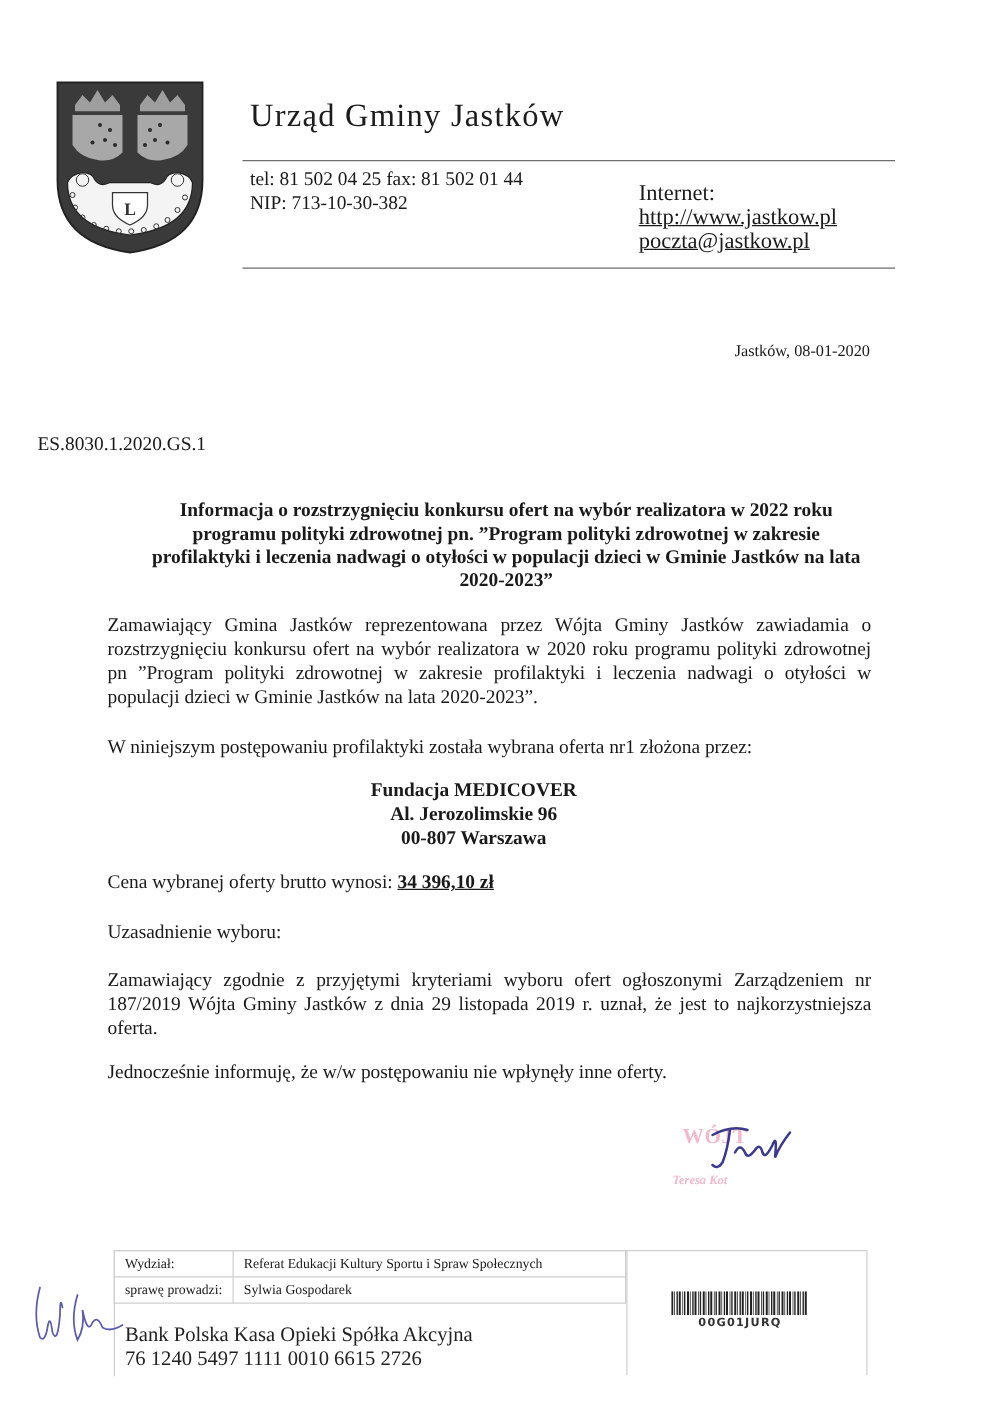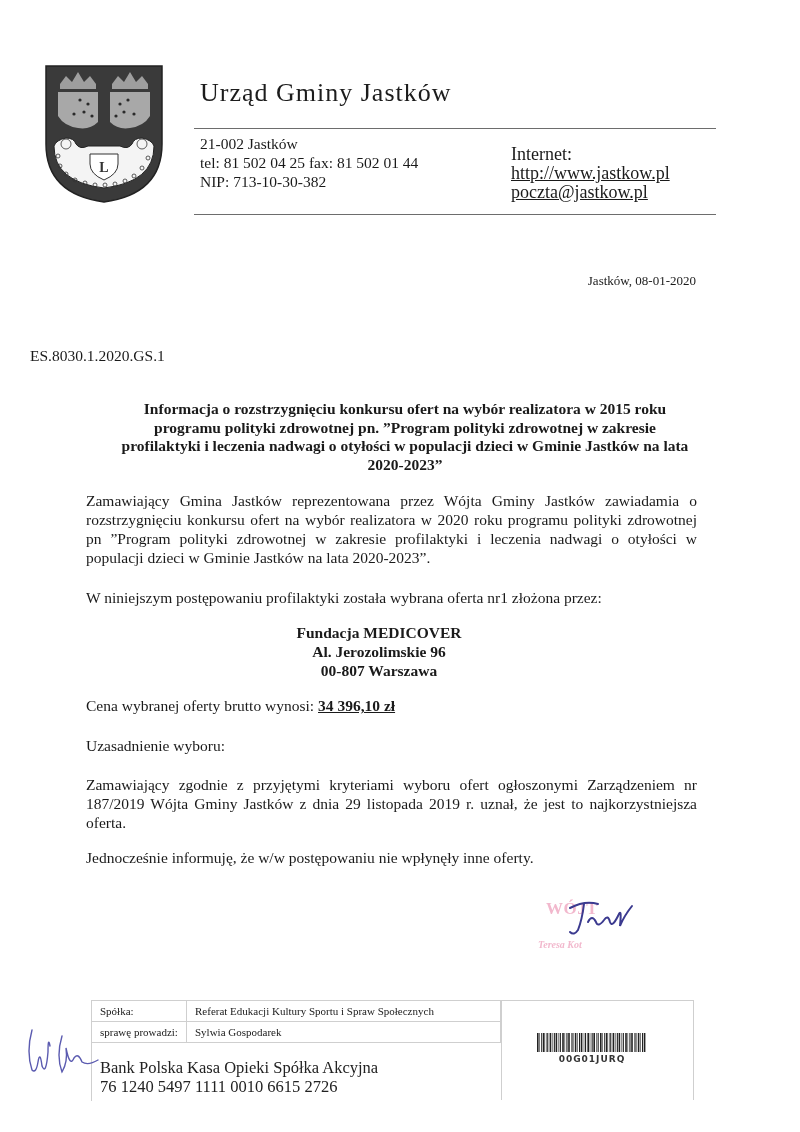--- a/index.html
+++ b/index.html
@@ -99,38 +99,37 @@
   </g>
 
   <path d="M46 90 H74 V100 Q74 110 60 116 Q46 110 46 100 Z" fill="#fff" stroke="#333" stroke-width="1"></path>
   <text x="60" y="108" text-anchor="middle" font-family="Liberation Serif, serif" font-size="14" font-weight="bold" fill="#333">L</text>
 </svg>
 
 <div id="office-title" class="abs">Urząd Gminy Jastków</div>
 <div id="hr-top" class="hr"></div>
 
 <div id="address-block" class="abs">
-  <div>21-002 Jastków</div>
   <div>tel: 81 502 04 25 fax: 81 502 01 44</div>
   <div>NIP: 713-10-30-382</div>
 </div>
 
 <div id="internet-block" class="abs">
   <div>Internet:</div>
   <div><a>http://www.jastkow.pl</a></div>
   <div><a>poczta@jastkow.pl</a></div>
 </div>
 
 <div id="hr-bottom" class="hr"></div>
 
 <div id="place-date" class="abs">Jastków, 08-01-2020</div>
 <div id="reference" class="abs">ES.8030.1.2020.GS.1</div>
 
 <div id="doc-title" class="abs">
-  <div>Informacja o rozstrzygnięciu konkursu ofert na wybór realizatora w 2015 roku</div>
+  <div>Informacja o rozstrzygnięciu konkursu ofert na wybór realizatora w 2022 roku</div>
   <div>programu polityki zdrowotnej pn. ”Program polityki zdrowotnej w zakresie</div>
   <div>profilaktyki i leczenia nadwagi o otyłości w populacji dzieci w Gminie Jastków na lata</div>
   <div>2020-2023”</div>
 </div>
 
 <div id="para-intro" class="para">Zamawiający Gmina Jastków reprezentowana przez Wójta Gminy Jastków zawiadamia o rozstrzygnięciu konkursu ofert na wybór realizatora w 2020 roku programu polityki zdrowotnej pn ”Program polityki zdrowotnej w zakresie profilaktyki i leczenia nadwagi o otyłości w populacji dzieci w Gminie Jastków na lata 2020-2023”.</div>
 <div id="para-selected" class="para">W niniejszym postępowaniu profilaktyki została wybrana oferta nr1 złożona przez:</div>
 
 <div id="winner" class="abs">
   <div>Fundacja MEDICOVER</div>
@@ -150,21 +149,21 @@
 <div id="stamp-title" class="abs">WÓJT</div>
 <div id="stamp-name" class="abs">Teresa Kot</div>
 <svg id="wojt-signature" class="abs" viewBox="0 0 80 45">
   <path d="M10 12 Q25 4 38 8 M24 8 Q22 24 18 34 Q14 40 10 36 M28 26 Q32 18 36 26 Q38 32 44 24 Q48 18 50 26 Q52 32 58 20 Q62 10 60 30 Q64 20 72 10" fill="none" stroke="#3b3a8f" stroke-width="2" stroke-linecap="round"></path>
 </svg>
 
 <div id="footer-box" class="abs"></div>
 <table id="footer-table" class="abs">
   <tbody>
       <tr>
-    <td class="label">Spółka:</td>
+    <td class="label">Wydział:</td>
     <td>Referat Edukacji Kultury Sportu i Spraw Społecznych</td>
   </tr>
   <tr>
     <td class="label">sprawę prowadzi:</td>
     <td>Sylwia Gospodarek</td>
   </tr>
 </tbody>
   </table>
 <div id="barcode-cell" class="abs"></div>
 <svg id="barcode" class="abs" viewBox="0 0 110 19" preserveAspectRatio="none">

